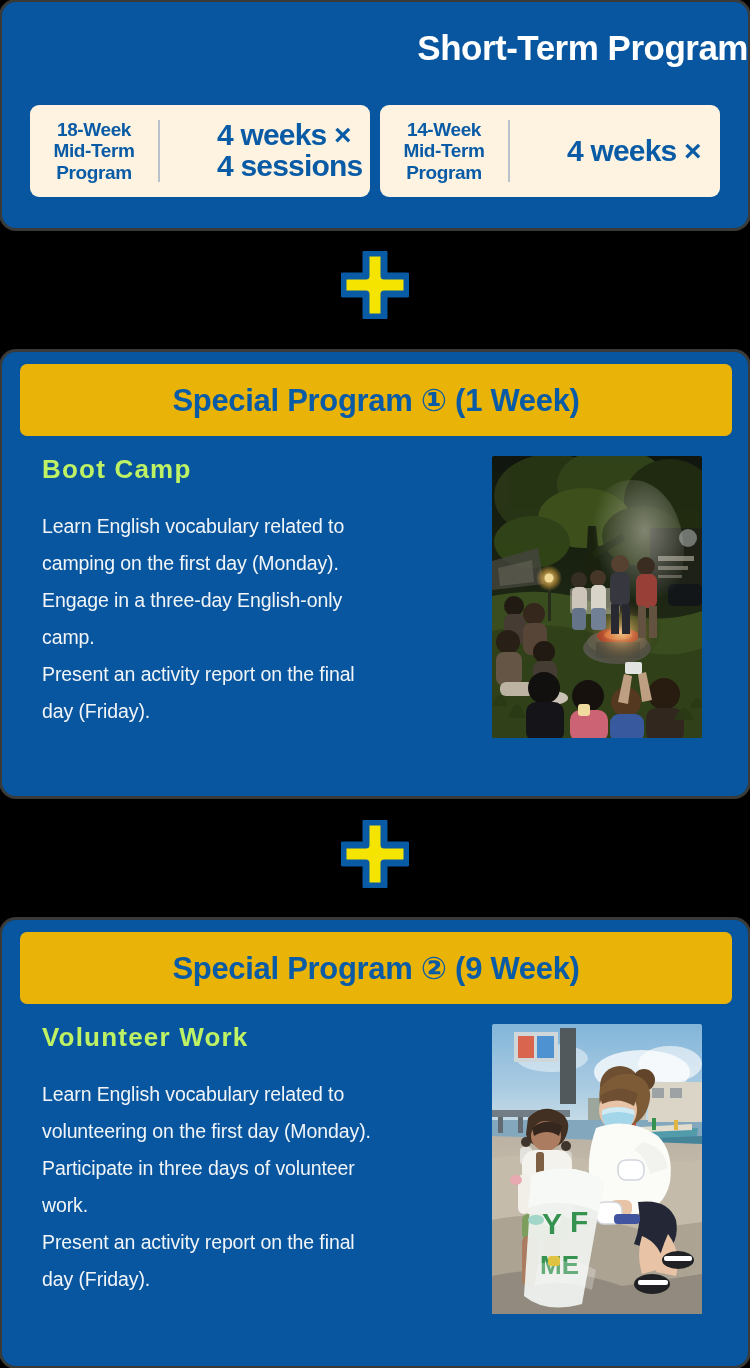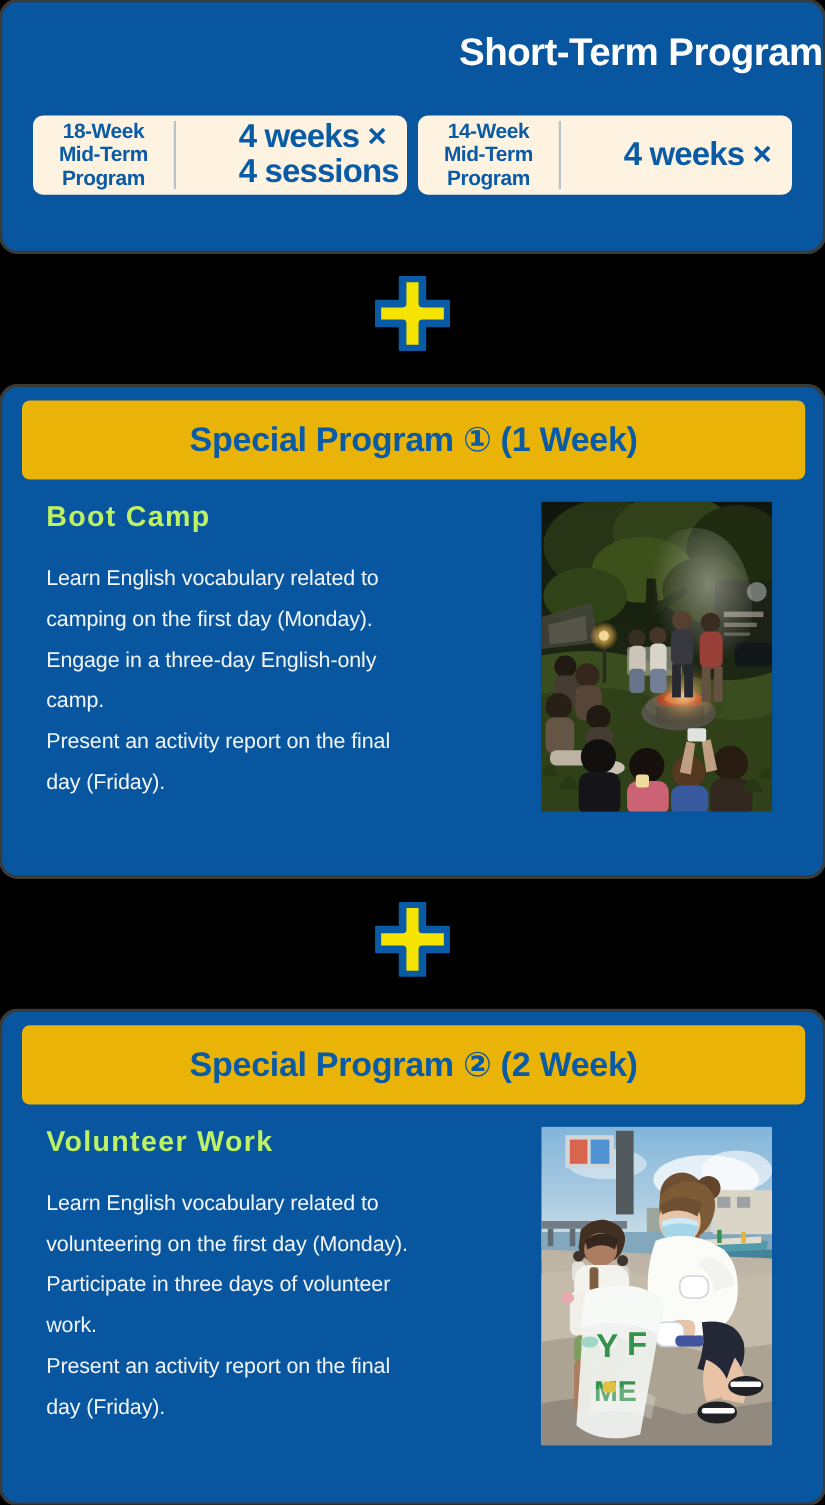--- a/index.html
+++ b/index.html
@@ -25,21 +25,21 @@
     position:absolute;top:28px;left:0;width:100%;
     text-align:right;color:#ffffff;
     font-size:35px;font-weight:bold;letter-spacing:-0.5px;
     line-height:1;
   }
   .pill-row{
     position:absolute;top:103px;left:0;width:100%;
     display:flex;justify-content:center;gap:10px;
   }
   .pill{
-    width:340px;height:72px;
+    width:340px;height:92px;
     background:#fdf3e0;border-radius:9px;
     display:flex;align-items:center;box-sizing:border-box;
   }
   .pill-left{
     width:128px;flex:0 0 128px;
     text-align:center;color:#0a5ba6;
     font-size:19px;font-weight:bold;line-height:1.12;
     letter-spacing:-0.4px;
   }
   .pill-sep{
@@ -290,21 +290,21 @@
 
 <div class="plus" id="plus-2">
   <svg viewBox="0 0 68 68" xmlns="http://www.w3.org/2000/svg">
     <path d="M25 2 H43 V25 H66 V43 H43 V66 H25 V43 H2 V25 H25 Z" fill="#f5e400" stroke="#0a5ba6" stroke-width="7" stroke-linejoin="round"></path>
   </svg>
 </div>
 
 <div class="panel" id="sec-sp2">
 
   <div class="sp-header">
-    <span class="sp-header-text">Special Program ② (2 Week)</span>
+    <span class="sp-header-text">Special Program ② (9 Week)</span>
   </div>
 
   <div class="sp-body">
 
     <div class="sp-text">
       <div class="sp-name">Volunteer Work</div>
       <div class="sp-desc">
         <span class="ln">Learn English vocabulary related to</span>
         <span class="ln">volunteering on the first day (Monday).</span>
         <span class="ln">Participate in three days of volunteer</span>

